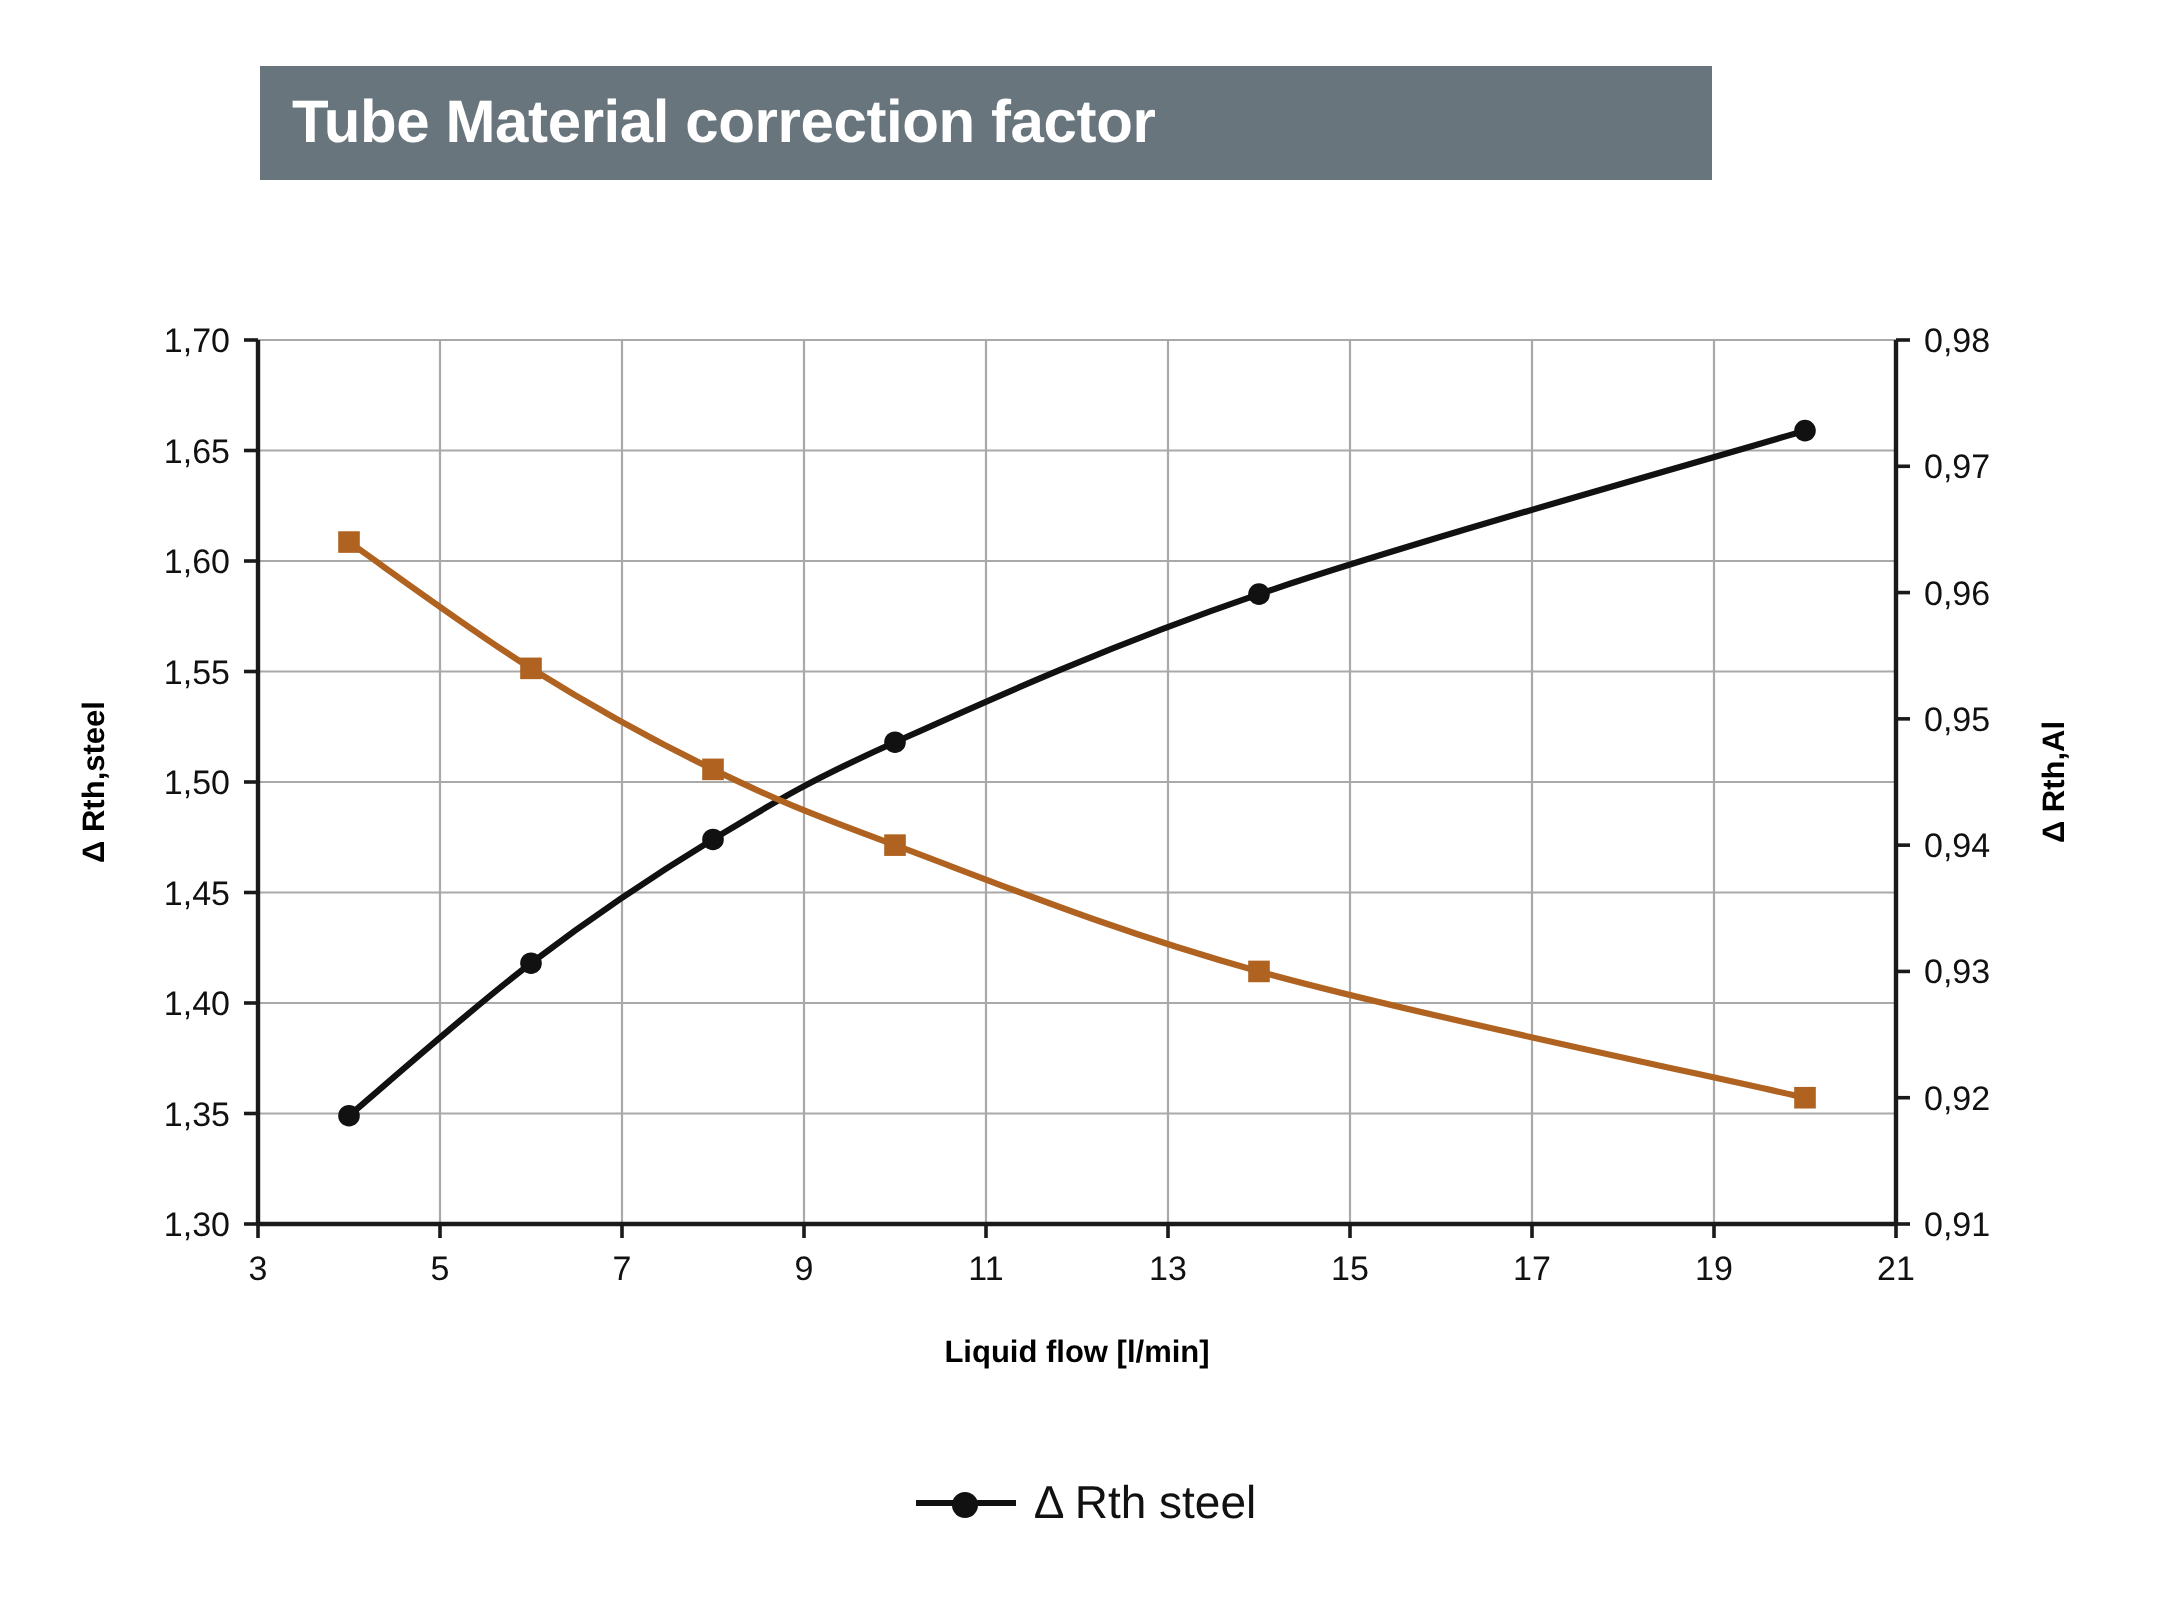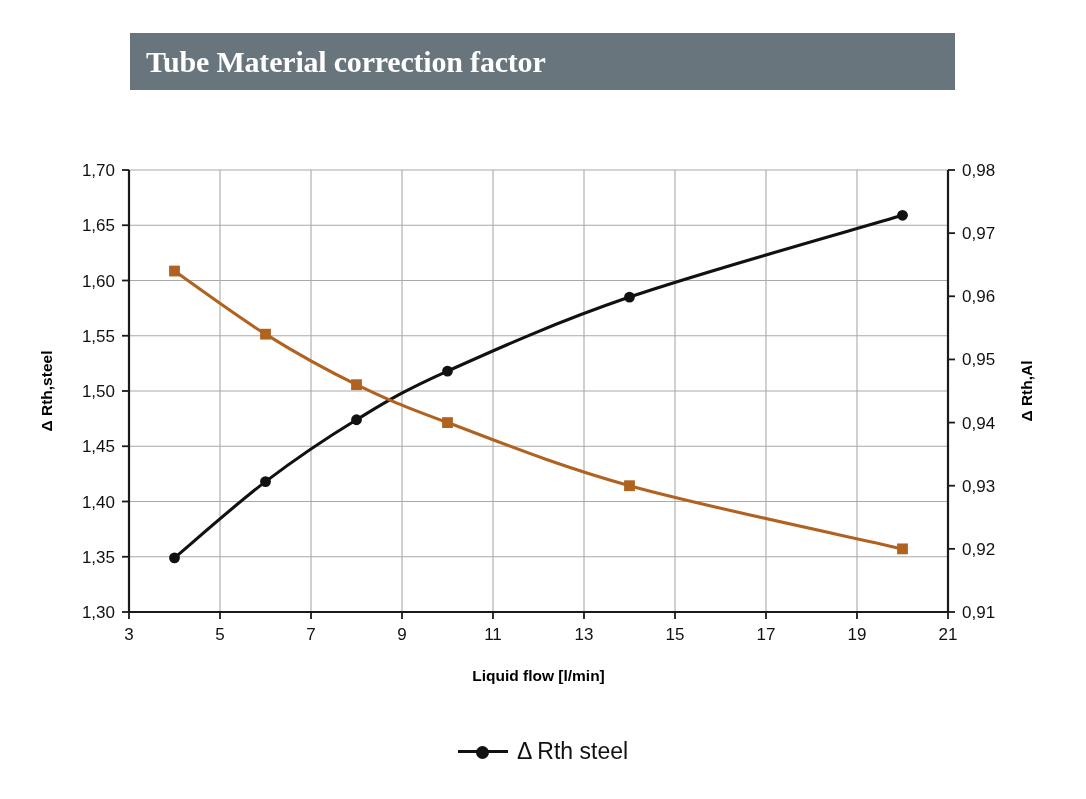--- a/index.html
+++ b/index.html
@@ -6,23 +6,23 @@
   body{
     width:1086px;height:799px;
     background:#ffffff;
     font-family:"Liberation Sans", sans-serif;
     overflow:hidden;
     position:relative;
   }
   #title-bar{
     position:absolute;
     left:130px; top:33px;
-    width:825px; height:57px;
+    width:726px; height:57px;
     background:#68757c;
-    display:flex; align-items:center;font-family:Liberation Serif, serif;
+    display:flex; align-items:center;
   }
   #title-text{
     color:#ffffff;
     font-size:30px;
     font-weight:bold;
     letter-spacing:-0.2px;
     margin-left:16px;
   }
   #chart-wrap{
     position:absolute;

